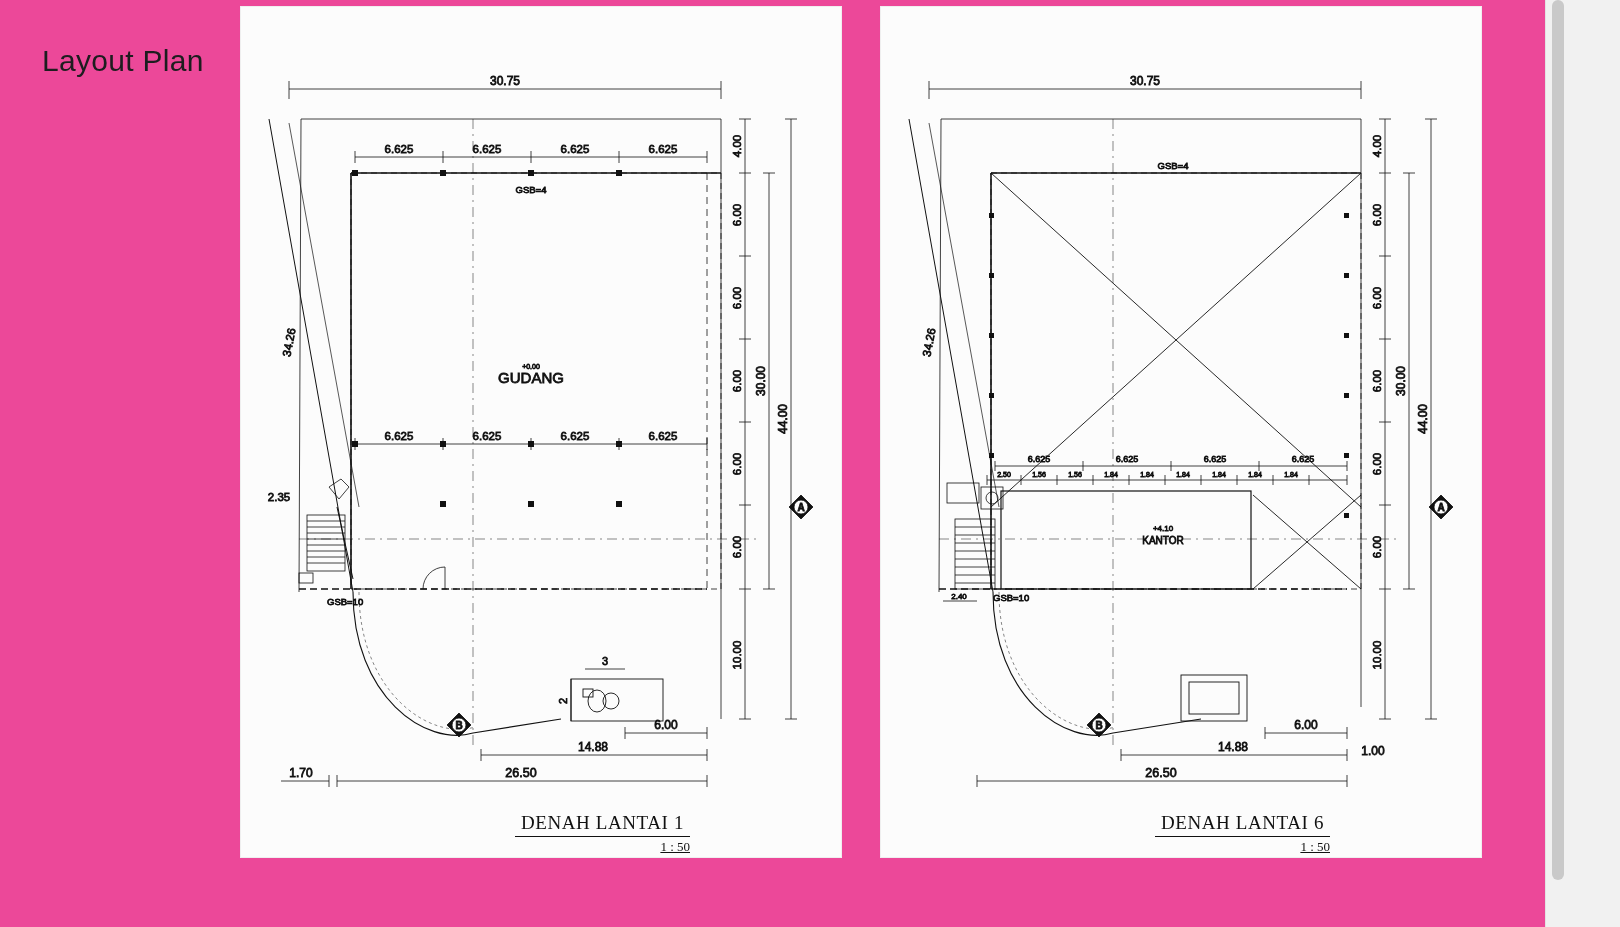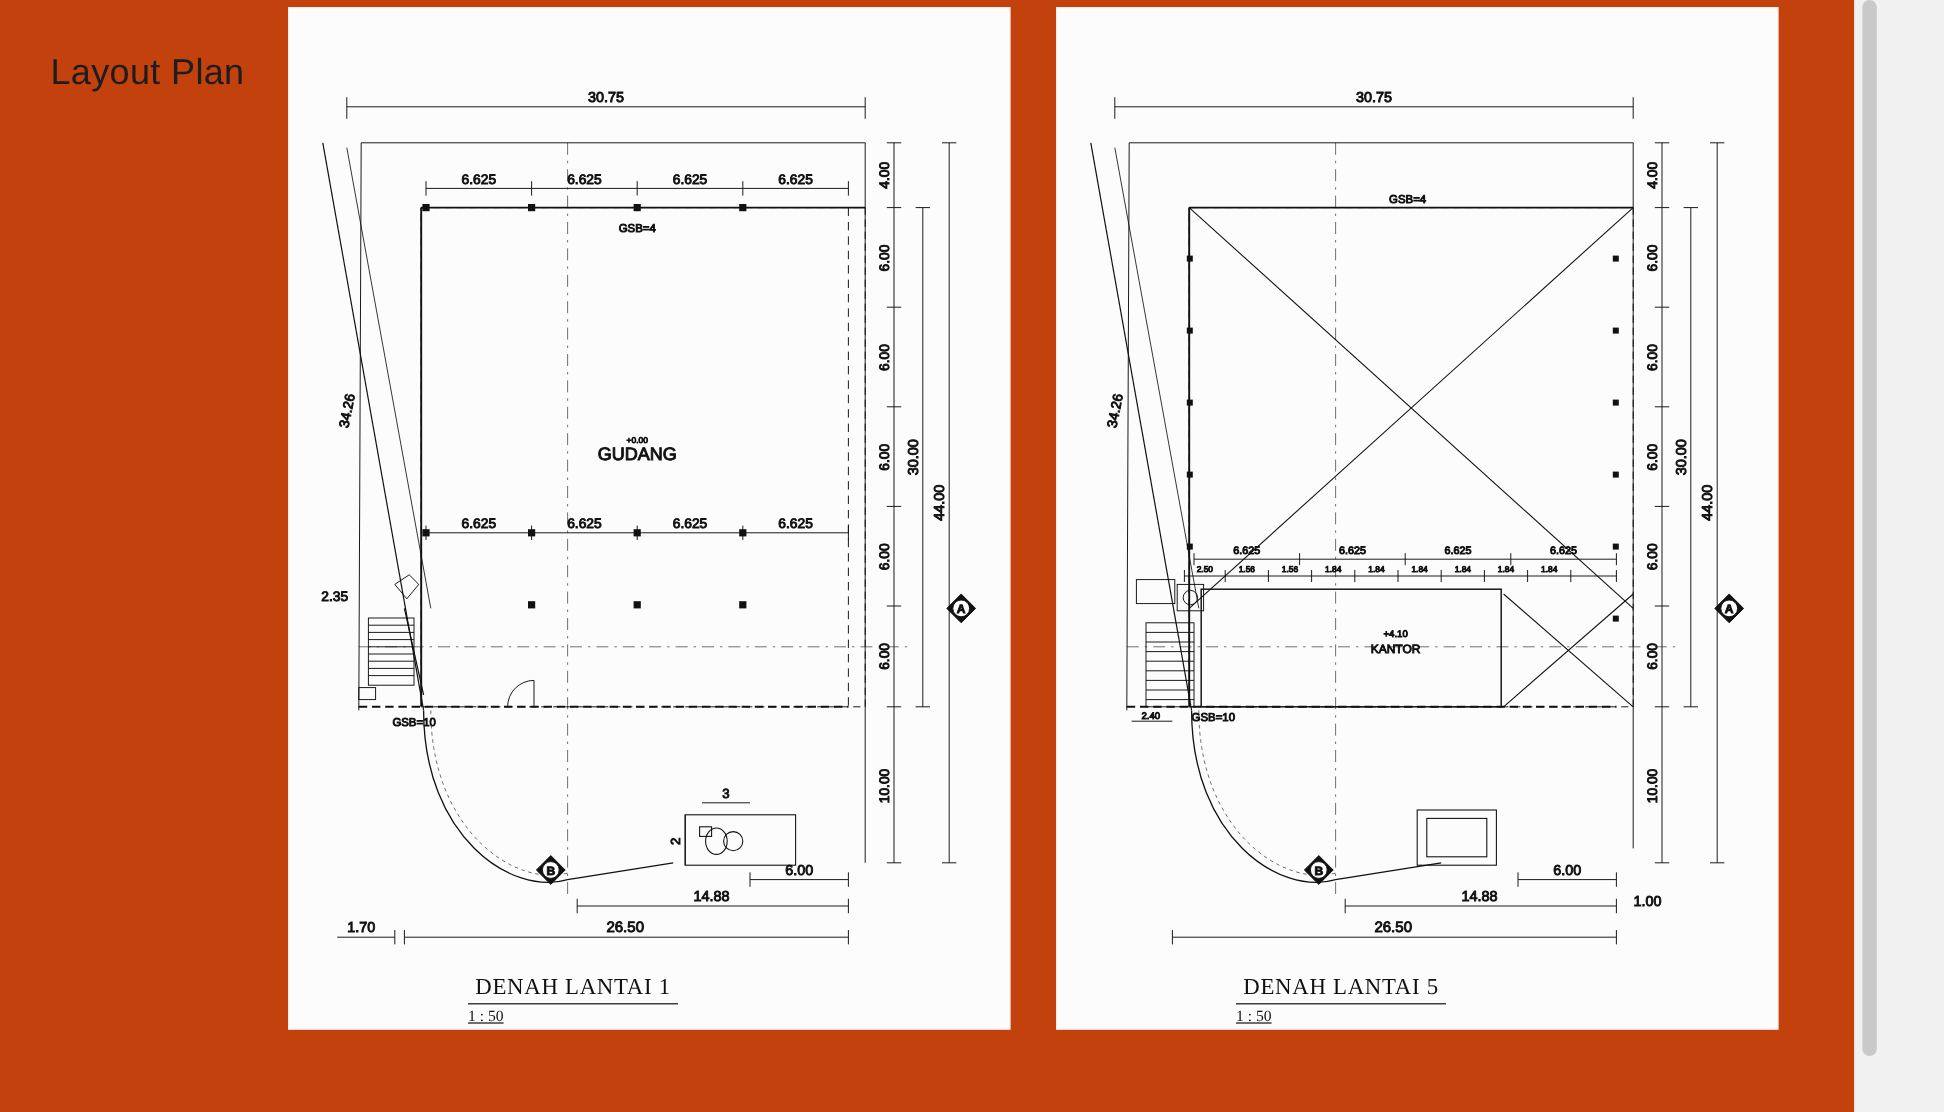--- a/index.html
+++ b/index.html
@@ -4,21 +4,21 @@
 <style>
   html,body{margin:0;padding:0;}
   body{
     width:1620px;height:927px;
     background:#ffffff;
     font-family:"Liberation Sans", sans-serif;
     overflow:hidden;
     position:relative;
   }
   .page{
-    position:absolute;left:0;top:0;width:1545px;height:927px;background:#c2410c;
+    position:absolute;left:0;top:0;width:1545px;height:927px;background:#ec4899;
   }
   .right-gutter{
     position:absolute;left:1545px;top:0;width:75px;height:927px;background:#f1f1f1;
     border-left:1px solid #e2e2e2;
   }
   .scroll-track{
     position:absolute;left:1552px;top:0;width:12px;height:927px;background:#f1f1f1;
   }
   .scroll-thumb{
     position:absolute;left:1552px;top:0;width:12px;height:880px;background:#c9c9c9;border-radius:6px;
@@ -28,21 +28,21 @@
     font-size:30px;color:#1d1d1f;letter-spacing:.3px;
     font-family:"Liberation Sans", sans-serif;
   }
   .plan{
     position:absolute;top:6px;background:#fcfcfc;border:1px solid #efefef;text-decoration:underline;
   }
   #plan-left{left:240px;width:600px;height:850px;}
   #plan-right{left:880px;width:600px;height:850px;}
   .plan svg{display:block;width:100%;height:100%;}
   .cap{
-    position:absolute;text-align:left;width:300px;
+    position:absolute;text-align:right;width:300px;
   }
   .cap .cap-title{
     font-family:"Liberation Serif", serif;font-size:19px;color:#111;
     border-bottom:1.6px solid #111;display:inline-block;padding:0 6px 2px 6px;
     letter-spacing:.6px;
   }
   .cap .cap-scale{
     font-family:"Liberation Serif", serif;font-size:13px;color:#111;margin-top:2px;text-decoration:underline;
   }
   #cap-left{left:390px;top:812px;}
@@ -395,21 +395,21 @@
 
         <line x1="96" y1="774" x2="466" y2="774"></line>
         <line x1="96" y1="768" x2="96" y2="780"></line>
         <line x1="466" y1="768" x2="466" y2="780"></line>
         <text x="280" y="770" font-size="12.5" text-anchor="middle">26.50</text>
       </g>
     </svg>
   </div>
 
   <div class="cap" id="cap-right">
-    <div class="cap-title">DENAH LANTAI 5</div>
+    <div class="cap-title">DENAH LANTAI 6</div>
     <div class="cap-scale">1 : 50</div>
   </div>
 
 </div>
 
 <div class="right-gutter"></div>
 <div class="scroll-track"></div>
 <div class="scroll-thumb"></div>
 
 </body></html>

